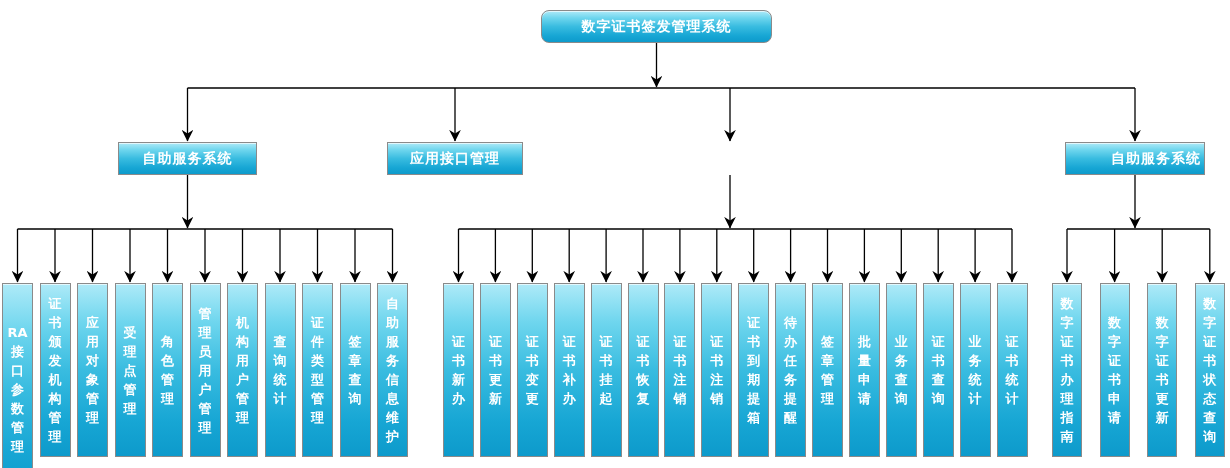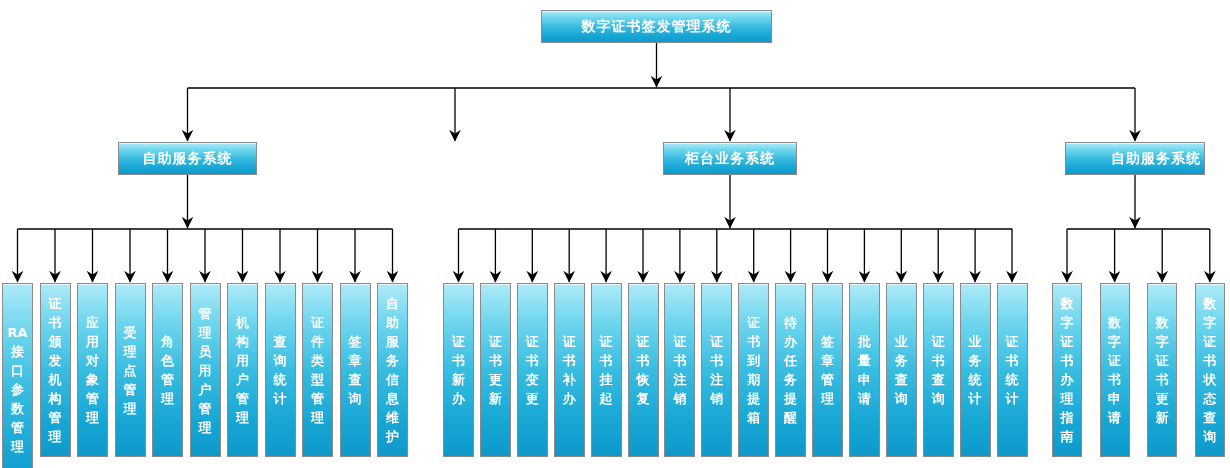--- a/index.html
+++ b/index.html
@@ -15,21 +15,21 @@
     position:absolute;
     box-sizing:border-box;
     border:1px solid #8a8a8a;
     background:linear-gradient(180deg,#aeeaf8 0%,#6fd6ee 22%,#39bce0 50%,#17a6d4 80%,#0d9acb 100%);
     box-shadow:inset 0 1px 0 rgba(255,255,255,.65);
     color:#ffffff;
     font-weight:bold;
     display:flex;align-items:center;justify-content:center;
   }
   .hbox{font-size:14px;letter-spacing:1px;white-space:nowrap;}
-  .root-box{left:541px;top:10px;width:231px;height:33px;}
+  .root-box{left:541px;top:10px;width:231px;height:33px;border-radius:8px;}
   .g0{left:118px;top:142px;width:139px;height:33px;}
   .g1{left:387px;top:142px;width:136px;height:33px;}
   .g2{left:663px;top:142px;width:134px;height:33px;}
   .g3{left:1065px;top:142px;width:140px;height:33px;padding-left:42px;}
   .leaf{
     flex-direction:column;
     font-size:13px;
     line-height:19px;
     text-align:center;
   }
@@ -92,22 +92,22 @@
       </g>
     </svg>
 
   <div class="node hbox root-box">
     <span>数字证书签发管理系统</span>
   </div>
 
   <div class="node hbox g0">
     <span>自助服务系统</span>
   </div>
-  <div class="node hbox g2">
-    <span>柜台业务系统</span>
+  <div class="node hbox g1">
+    <span>应用接口管理</span>
   </div>
   <div class="node hbox g3">
     <span>自助服务系统</span>
   </div>
 
   <div id="leaf-layer">
       <div class="node leaf" style="left: 2px; top: 283px; width: 31px; height: 212px; justify-content: center;">
         <span>RA</span>
         <span>接</span>
         <span>口</span>

